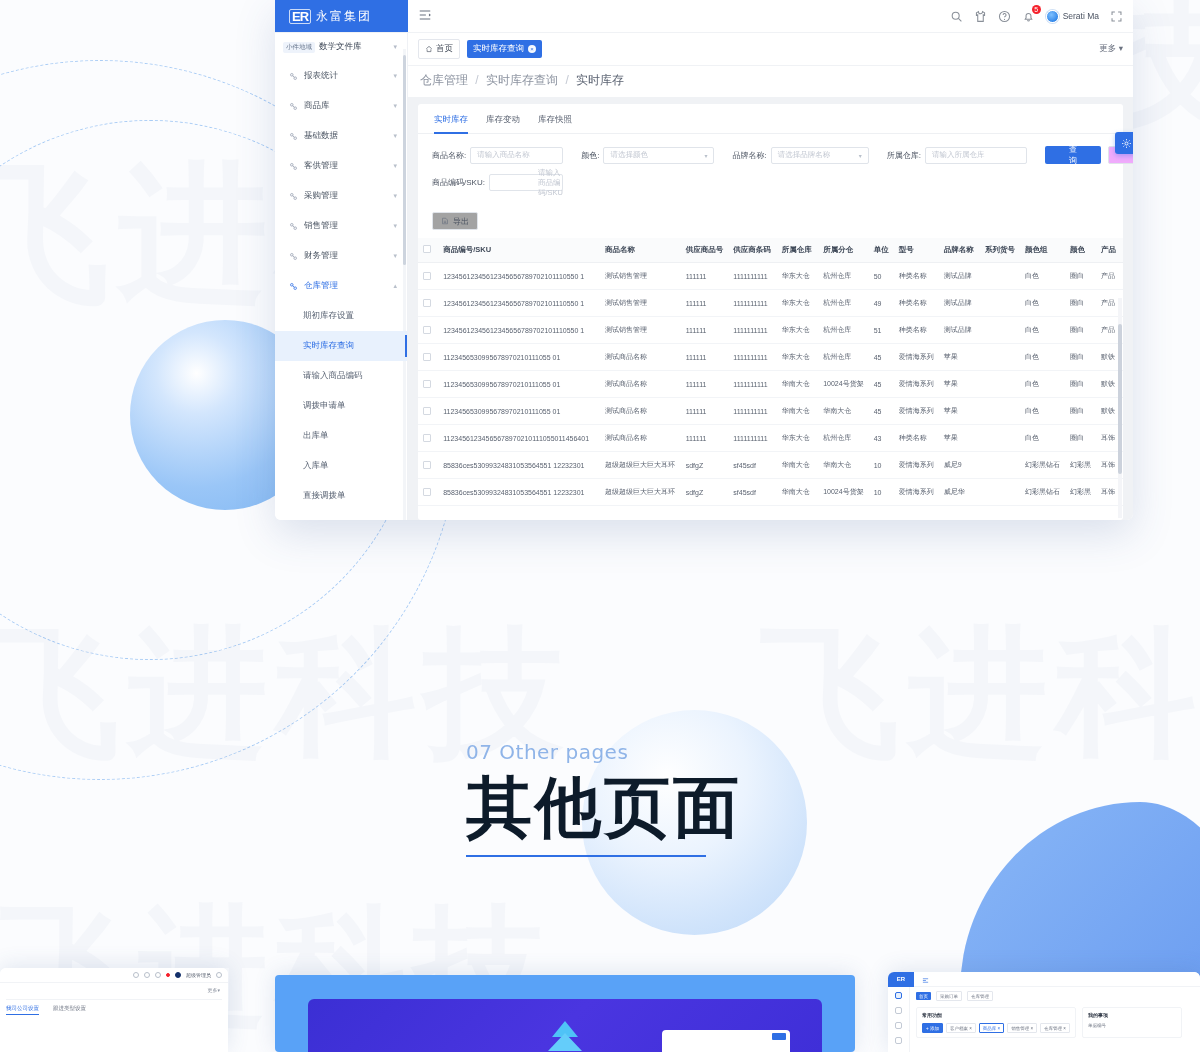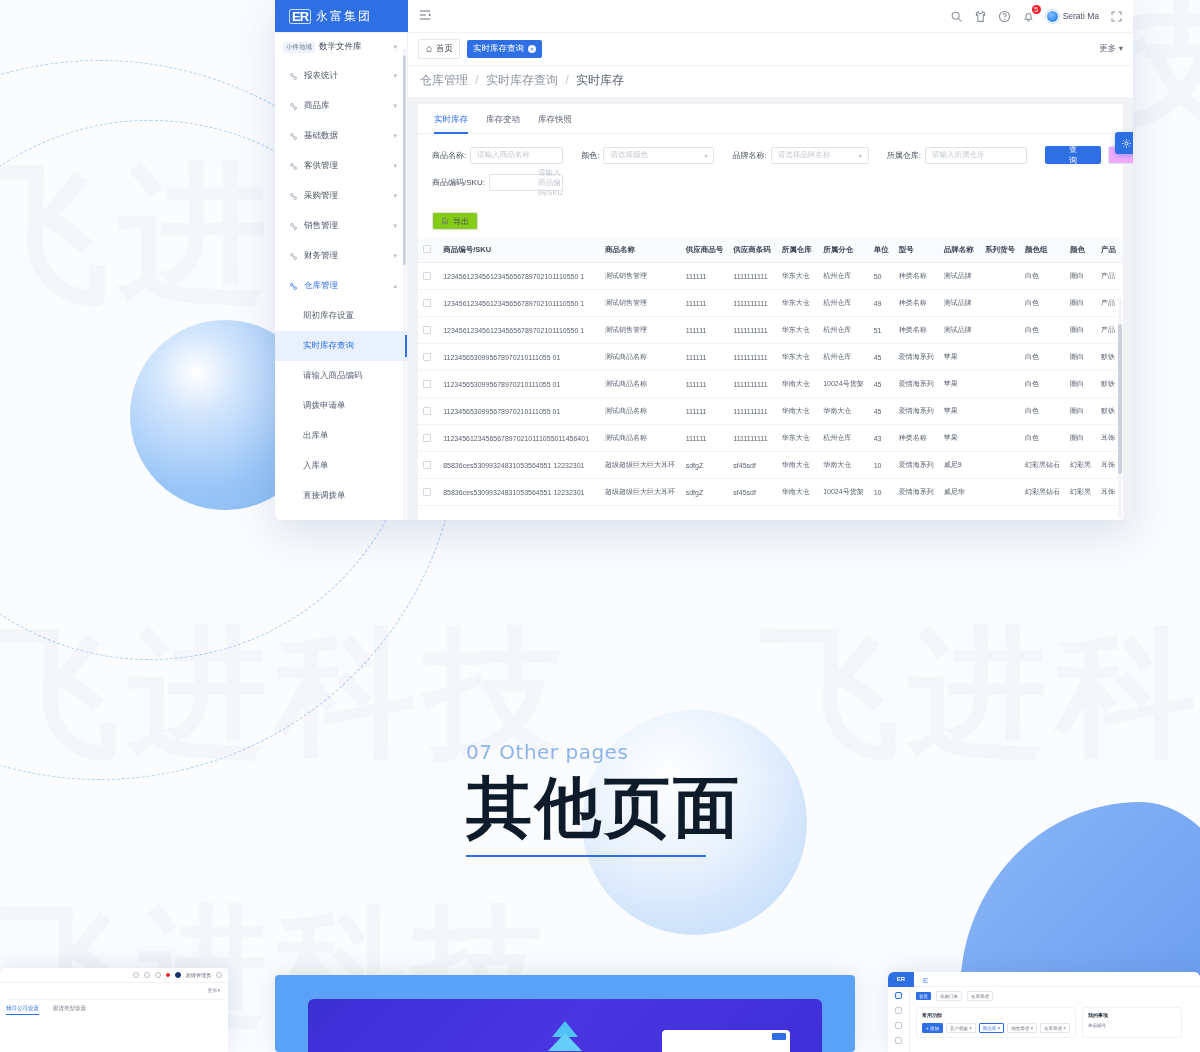--- a/index.html
+++ b/index.html
@@ -209,21 +209,21 @@
     width: 22px; height: 22px; background: #2f6fe4; color: #fff;
     border-radius: 3px; display: flex; align-items: center; justify-content: center;
     cursor: pointer; box-shadow: 0 2px 5px rgba(47,111,228,.35);
   }
   .gear-tab svg { width: 11px; height: 11px; }
 
   .toolbar { padding: 6px 14px 8px; }
   .btn-export {
     height: 18px; padding: 0 8px; border: 1px solid #e0e4ea; border-radius: 2px;
     font-size: 8px; color: #4b5361; display: inline-flex; align-items: center; gap: 4px;
-    background: #84cc16; cursor: pointer;
+    background: #a3a3a3; cursor: pointer;
   }
 
   .table-wrap { flex: 1; overflow: hidden; margin: 0 0 0 0; position: relative; }
   table { border-collapse: collapse; table-layout: fixed; }
   thead th {
     background: #fafbfc; font-size: 7.5px; color: #404a59; font-weight: 700;
     text-align: left; padding: 7px 5px; border-bottom: 1px solid #eef0f3;
     white-space: nowrap; overflow: hidden;
   }
   tbody td {

